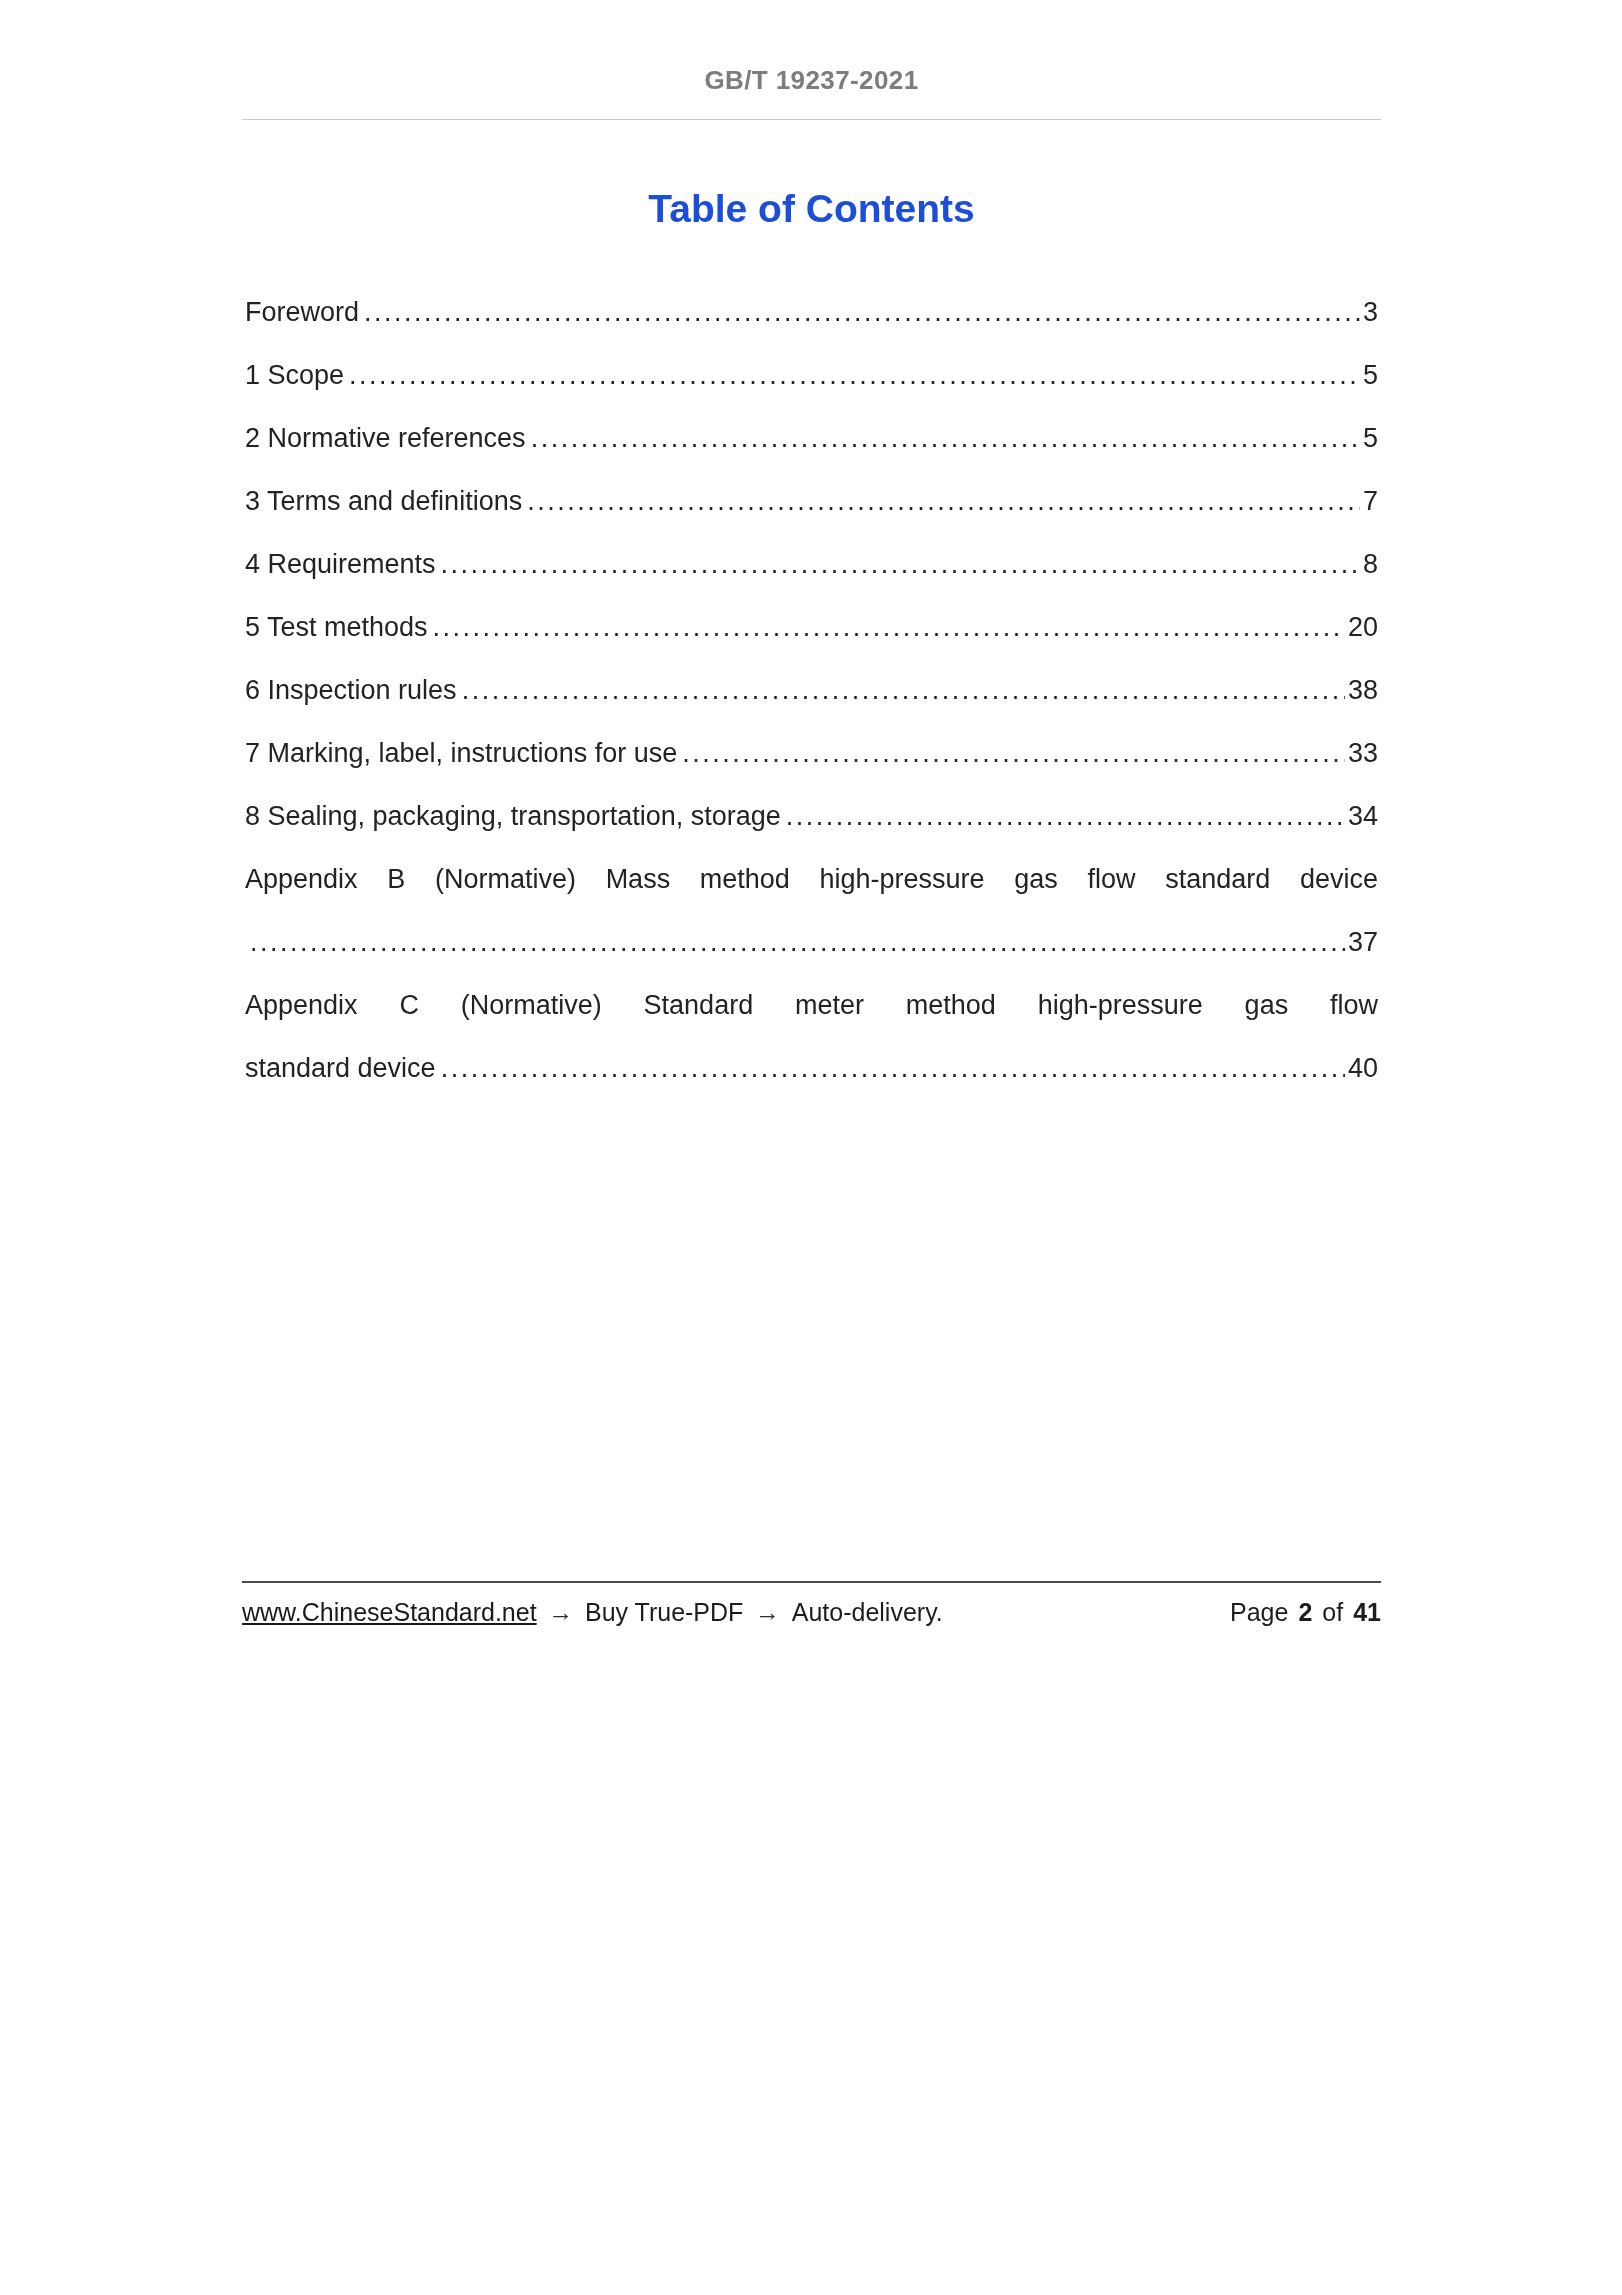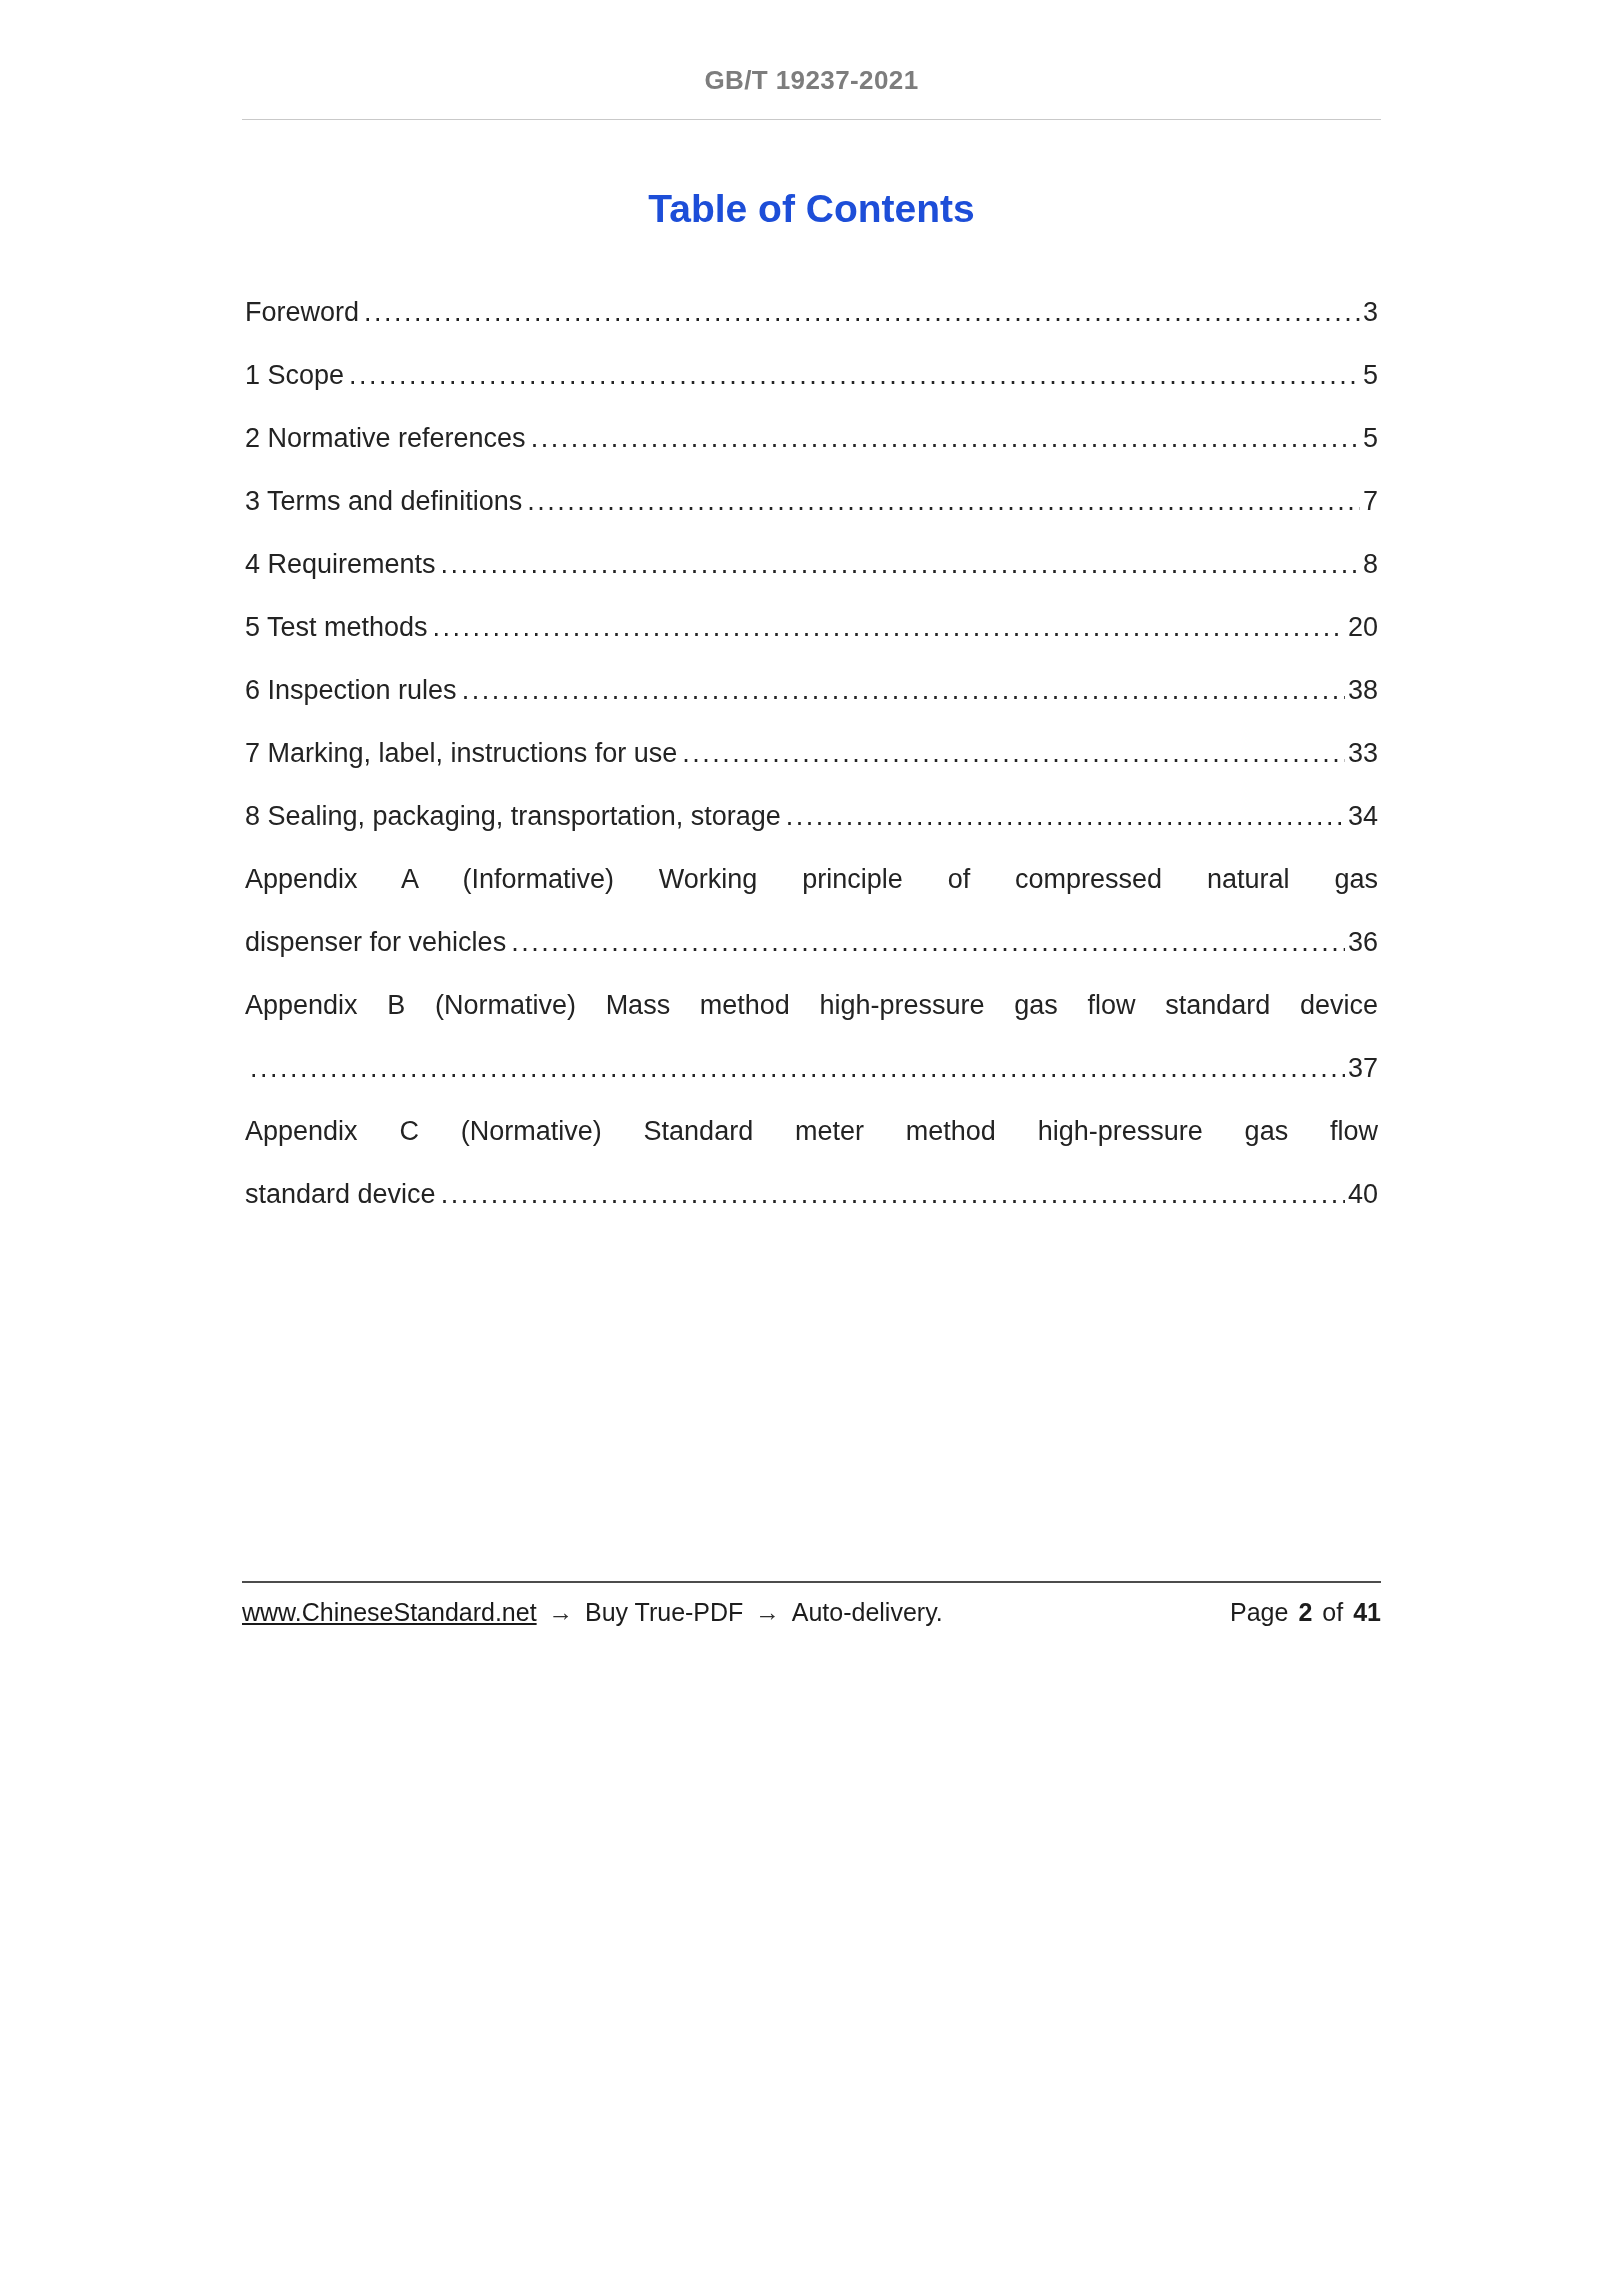--- a/index.html
+++ b/index.html
@@ -172,28 +172,20 @@
       <span class="leader"></span>
       <span class="pagenum">33</span>
     </div>
 
     <div class="toc-line row">
       <span class="label">8 Sealing, packaging, transportation, storage</span>
       <span class="leader"></span>
       <span class="pagenum">34</span>
     </div>
 
-    <div>
-      <div class="toc-line justify">Appendix A (Informative) Working principle of compressed natural gas</div>
-      <div class="toc-line row">
-        <span class="label">dispenser for vehicles</span>
-        <span class="leader"></span>
-        <span class="pagenum">36</span>
-      </div>
-    </div>
 
     <div>
       <div class="toc-line justify">Appendix B (Normative) Mass method high-pressure gas flow standard device</div>
       <div class="toc-line row">
         <span class="label"></span>
         <span class="leader"></span>
         <span class="pagenum">37</span>
       </div>
     </div>
 

